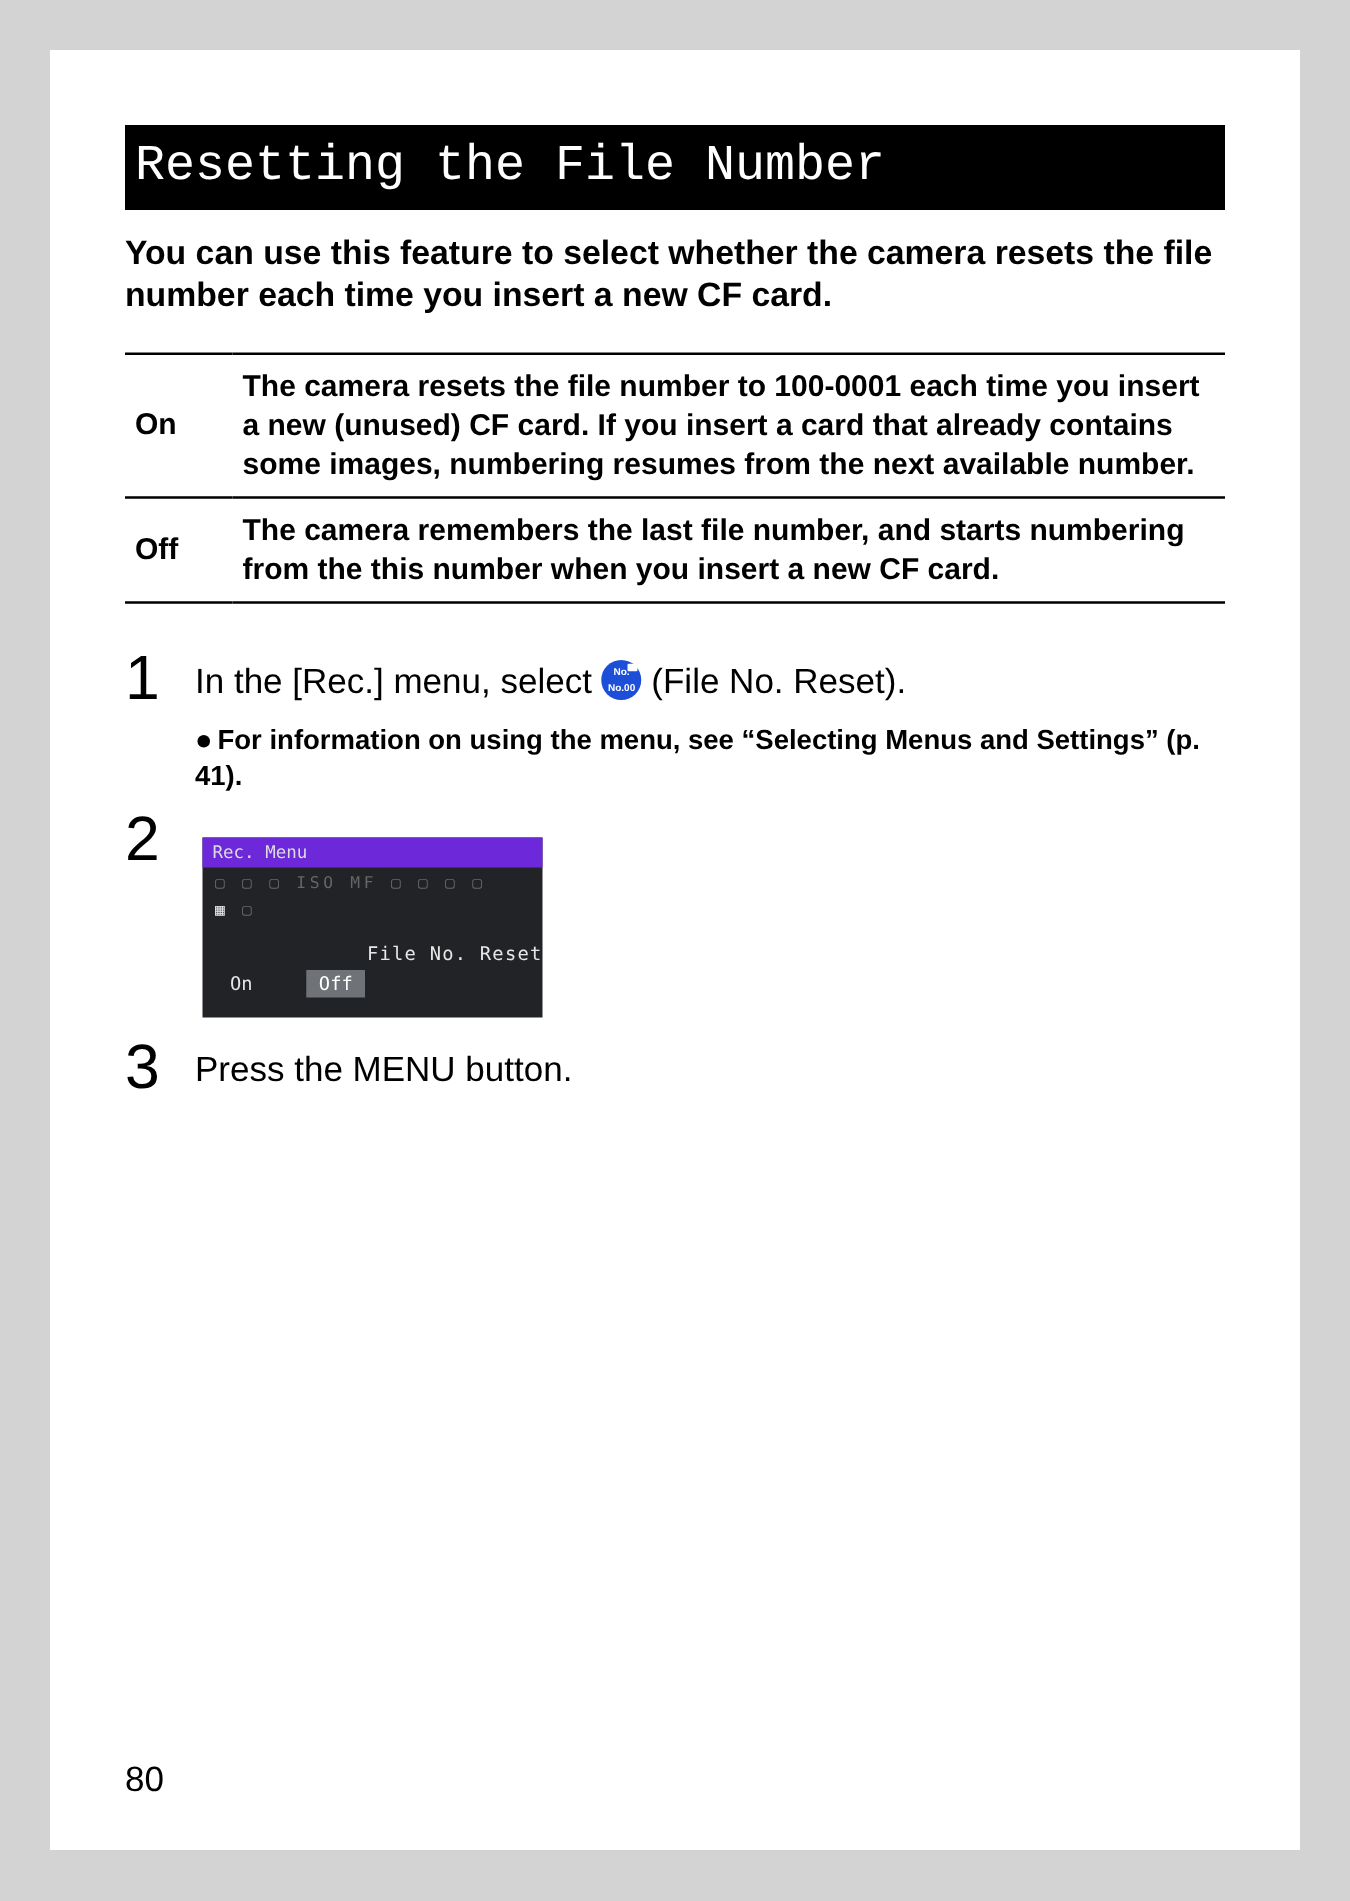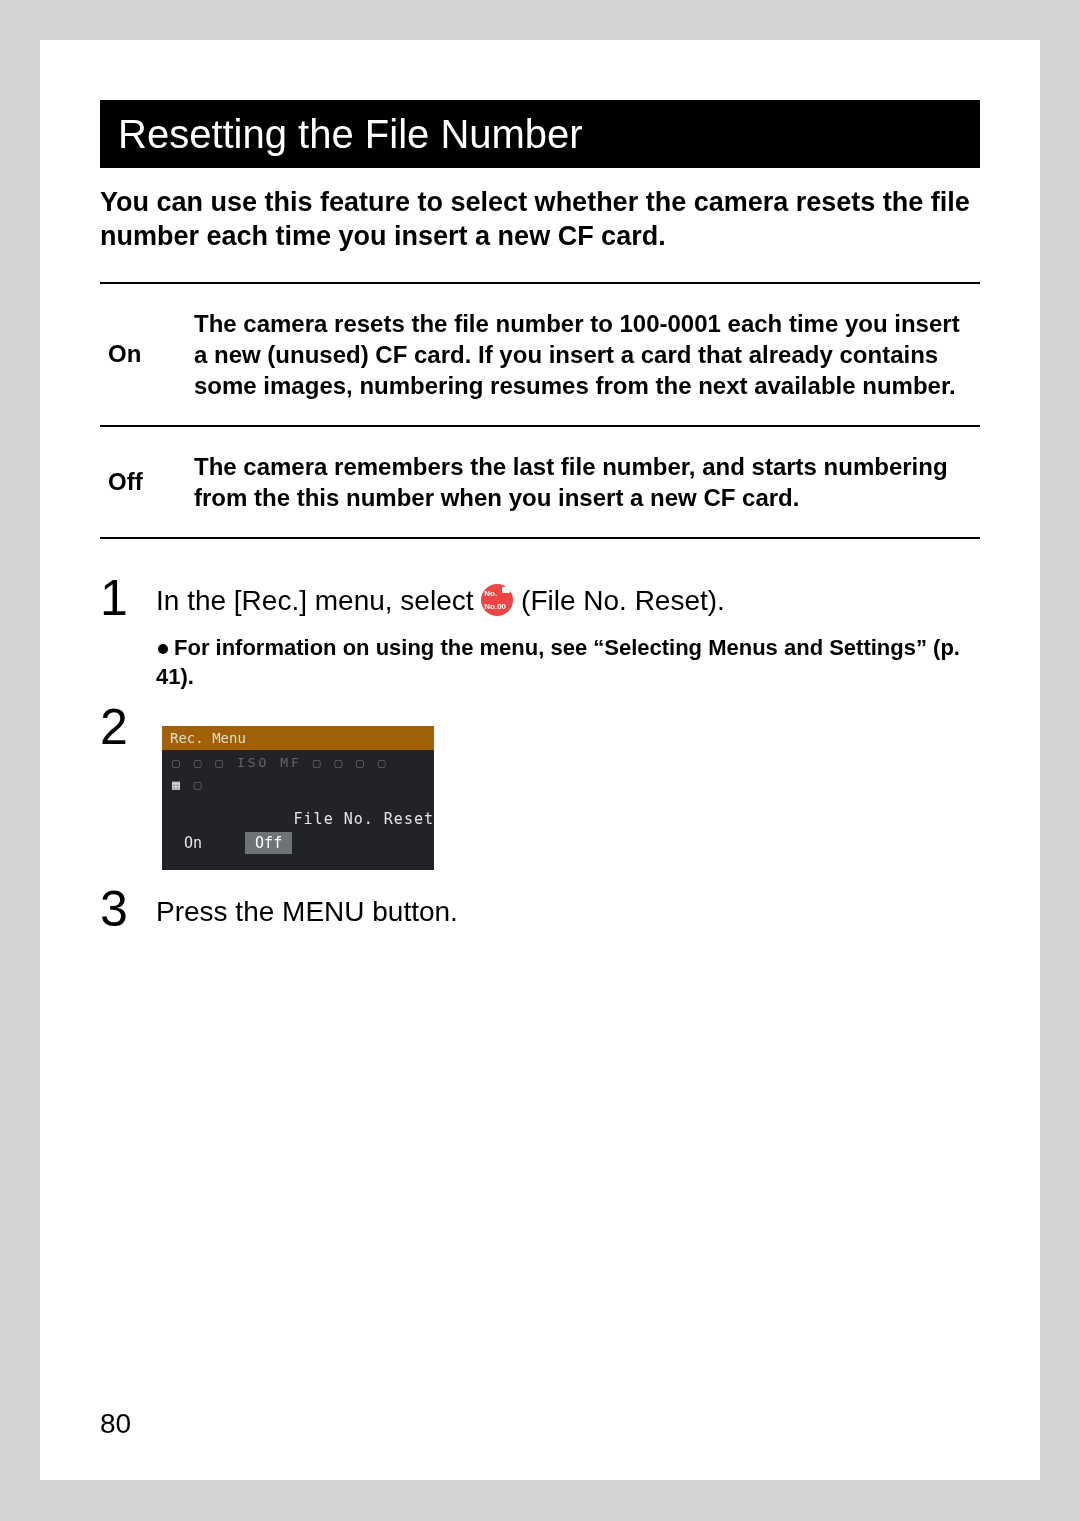--- a/index.html
+++ b/index.html
@@ -16,38 +16,39 @@
     padding: 60px 60px 60px 60px;
     box-sizing: border-box;
     min-height: 1440px;
     position: relative;
   }
   .heading-bar {
     background: #000;
     color: #fff;
     font-size: 40px;
     font-weight: 400;
-    padding: 12px 18px;
+    padding: 12px 8px;
     line-height: 1.1;
+    font-family: Liberation Mono, monospace;
   }
   .intro {
     font-size: 27px;
     font-weight: 700;
     line-height: 1.25;
     margin: 18px 0 28px 0;
   }
   .settings-table {
     width: 100%;
     border-collapse: collapse;
     margin: 0 0 34px 0;
   }
   .settings-table td {
     border-top: 2px solid #000;
     border-bottom: 2px solid #000;
-    padding: 24px 8px;
+    padding: 10px 8px;
     vertical-align: middle;
   }
   .settings-table td.label {
     width: 70px;
     font-weight: 700;
     font-size: 24px;
     text-align: left;
   }
   .settings-table td.desc {
     font-weight: 700;
@@ -87,25 +88,26 @@
     height: 10px;
     background: #000;
     border-radius: 50%;
     margin: 0 6px 2px 2px;
     vertical-align: middle;
   }
   .file-no-icon {
     display: inline-block;
     width: 32px;
     height: 32px;
-    background: #ef4444;
+    background: #1d4ed8;
     border-radius: 50%;
     color: #fff;
     font-size: 8px;
     line-height: 9px;
+    text-align: center;
     vertical-align: -6px;
     position: relative;
   }
   .file-no-icon span.top {
     position: absolute;
     top: 5px;
     left: 3px;
     width: 26px;
     font-weight: 700;
   }
@@ -128,21 +130,21 @@
   .screenshot {
     width: 272px;
     background: #222326;
     color: #ccc;
     font-family: "Lucida Console", Monaco, monospace;
     font-size: 15px;
     margin: 14px 0 4px 6px;
     padding: 0 0 10px 0;
   }
   .ss-title {
-    background: #a16207;
+    background: #6d28d9;
     color: #ddd;
     padding: 4px 8px;
     font-size: 14px;
   }
   .ss-icons-row {
     padding: 6px 10px 2px 10px;
     color: #666;
     font-size: 13px;
     letter-spacing: 3px;
     line-height: 14px;

